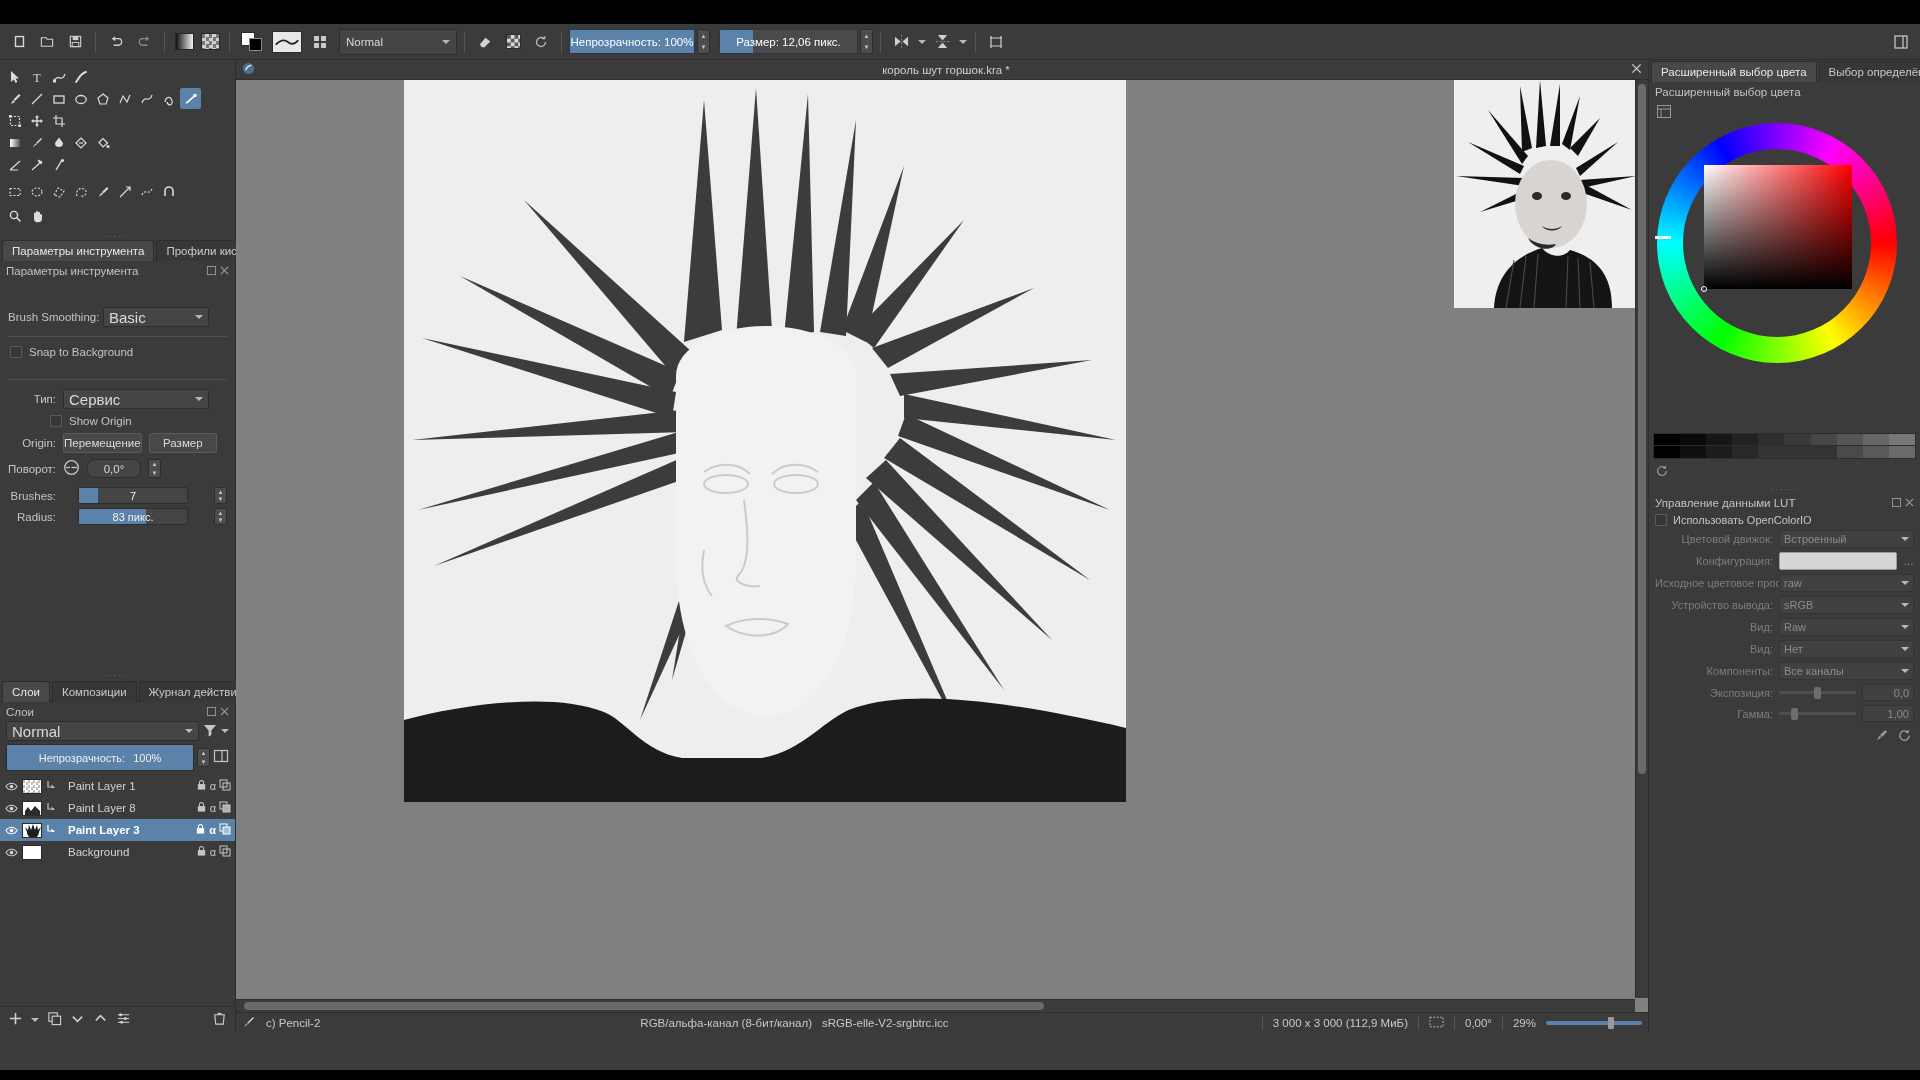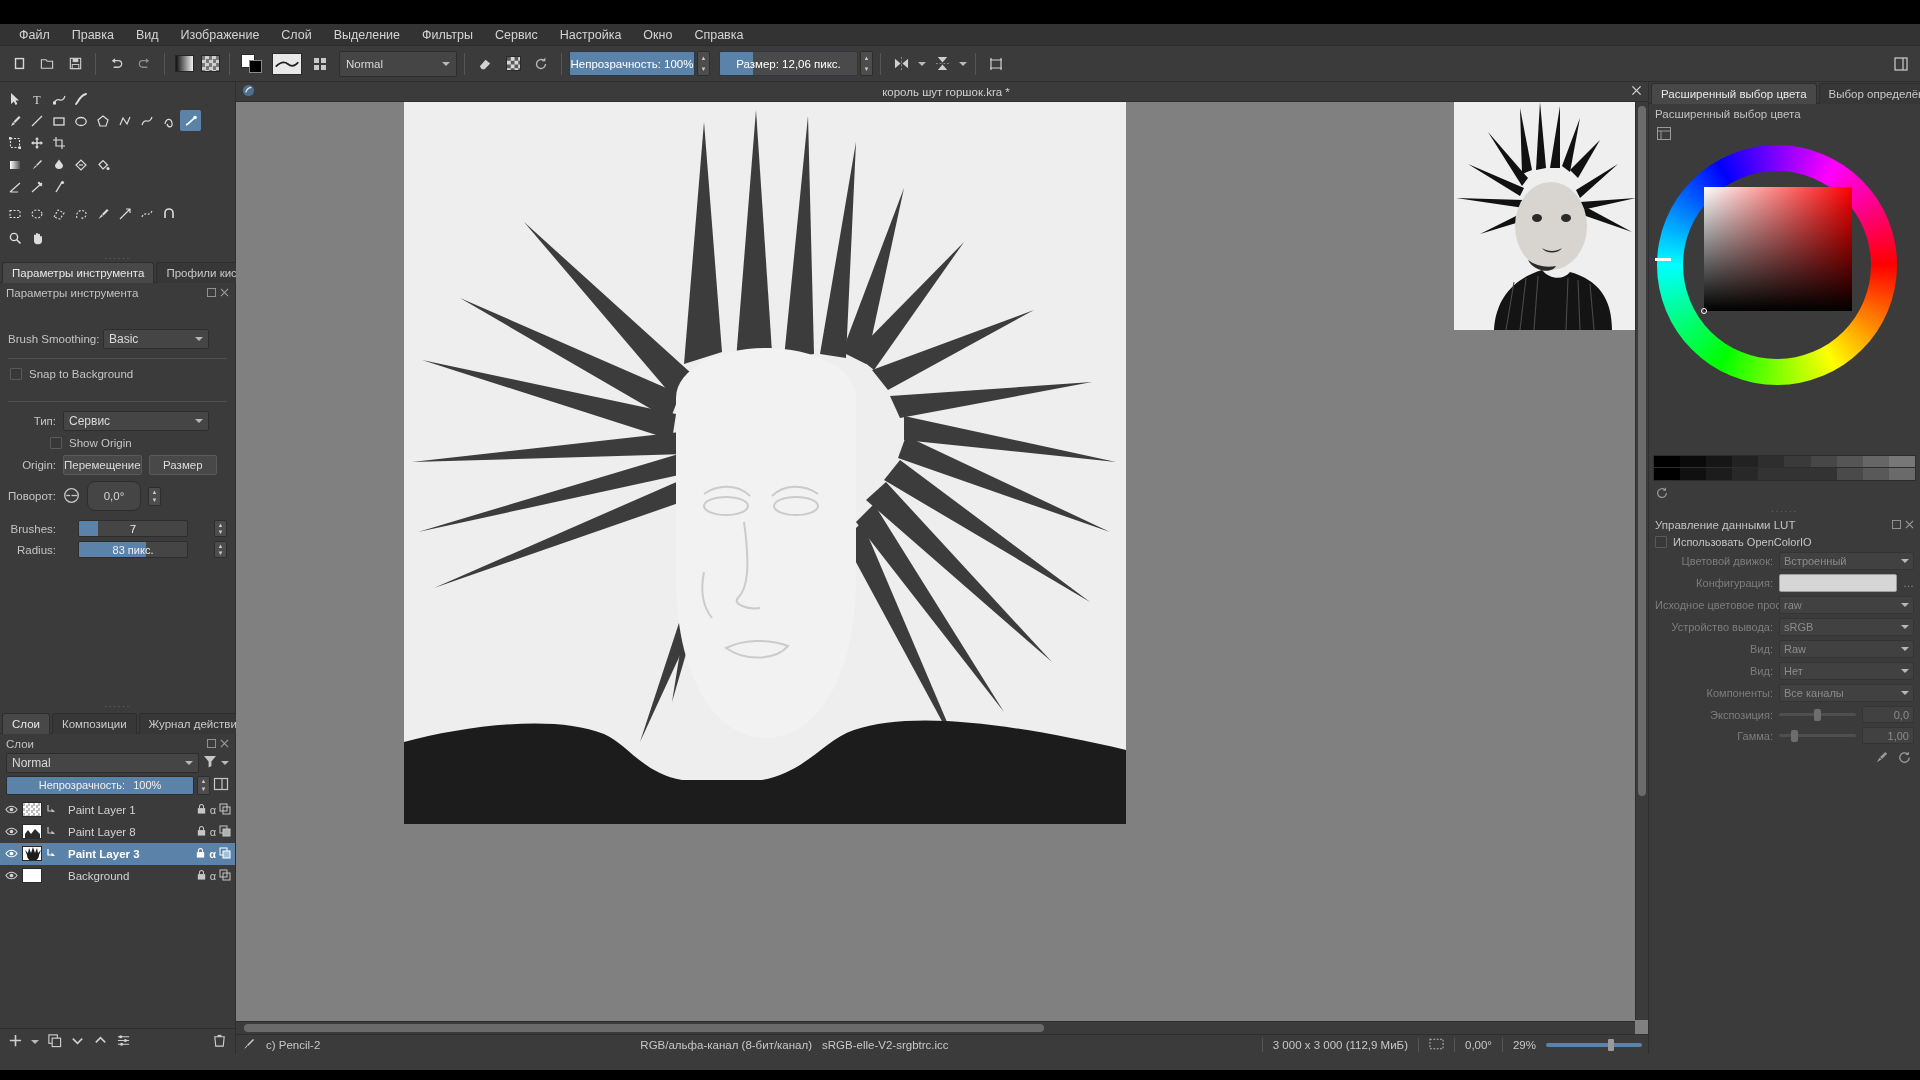--- a/index.html
+++ b/index.html
@@ -100,21 +100,21 @@
     display: flex; justify-content: space-between; align-items: center;
   }
   .dock-title .dt-icons { display:flex; gap:4px; }
 
   .opt-row { display: flex; align-items: center; padding: 3px 8px; gap: 7px; font-size: 11.5px; }
   .opt-label { color: #c4c4c4; white-space: nowrap; }
   .combo {
     height: 20px; background: #454545; border: 1px solid #2d2d2d;
     border-radius: 2px; display: flex; align-items: center;
     justify-content: space-between; padding: 0 5px; color: #dadada;
-    font-size: 12px;
+    font-size: 15px;
   }
   .chk {
     width: 12px; height: 12px; background: #383838;
     border: 1px solid #5a5a5a; border-radius: 1px; flex: none;
   }
   .hsep { height: 1px; background: #4f4f4f; margin: 6px 8px; }
   .btn {
     height: 20px; background: #484848; border: 1px solid #5a5a5a;
     border-radius: 2px; display: flex; align-items: center;
     justify-content: center; font-size: 11.5px; color: #dcdcdc;
@@ -218,33 +218,20 @@
   .zoom-slider .zk { position:absolute; right: 28px; top:-4px; width:6px; height:12px;
                      background:#9a9a9a; border-radius:1px; }
   .tri-down { width:0;height:0;border-left:4px solid transparent;border-right:4px solid transparent;
               border-top:4px solid #b8b8b8; }
 </style>
 </head>
 <body>
 
 <div id="app">
 
-  <div id="menubar">
-    <div class="mi">Файл</div>
-    <div class="mi">Правка</div>
-    <div class="mi">Вид</div>
-    <div class="mi">Изображение</div>
-    <div class="mi">Слой</div>
-    <div class="mi">Выделение</div>
-    <div class="mi">Фильтры</div>
-    <div class="mi">Сервис</div>
-    <div class="mi">Настройка</div>
-    <div class="mi">Окно</div>
-    <div class="mi">Справка</div>
-  </div>
 
   <div id="toolbar">
     <div class="tb-btn">
       <svg width="15" height="15" viewBox="0 0 16 16">
           <rect x="3" y="2" width="10" height="12" fill="#d8d8d8"></rect>
           <rect x="4.5" y="3.5" width="7" height="9" fill="#3b3b3b"></rect>
         </svg>
     </div>
     <div class="tb-btn">
       <svg width="16" height="15" viewBox="0 0 16 16">
@@ -636,21 +623,21 @@
       </div>
       <div class="opt-row">
         <span class="opt-label" style="width:48px;text-align:right">Поворот:</span>
         <span>
           <svg width="17" height="17" viewBox="0 0 18 18">
               <circle cx="9" cy="9" r="7.2" fill="none" stroke="#c6c6c6" stroke-width="1.4"></circle>
               <path d="M9 9h6" stroke="#c6c6c6" stroke-width="1.4"></path>
               <path d="M3.5 9h4" stroke="#c6c6c6" stroke-width="1.4"></path>
             </svg>
         </span>
-        <div style="width:54px;height:30px;background:#454545;border:1px solid #2d2d2d;border-radius:8px;display:flex;align-items:center;justify-content:center">
+        <div style="width:54px;height:19px;background:#454545;border:1px solid #2d2d2d;border-radius:8px;display:flex;align-items:center;justify-content:center">
           <span style="font-size:11.5px">0,0°</span>
         </div>
         <div class="spin" style="height:19px">
             <div>▲</div>
             <div>▼</div>
           </div>
       </div>
       <div class="slrow" style="margin-top:4px">
         <span class="lbl">Brushes:</span>
         <div class="slider2" style="margin-right:18px">
@@ -701,21 +688,21 @@
           <span>Normal</span>
           <span class="tri-down"></span>
         </div>
         <span>
           <svg width="16" height="16" viewBox="0 0 16 16">
               <path d="M2 3h12l-4.6 5.4V13l-2.8 1.4V8.4z" fill="#c6c6c6"></path>
             </svg></span>
         <span class="tri-down"></span>
       </div>
       <div style="display:flex;align-items:center;gap:3px;padding:3px 6px 4px 6px">
-        <div class="slider2" style="height:19px">
+        <div class="slider2" style="height:27px">
           <div class="fill" style="width:100%"></div>
           <span>Непрозрачность:</span>
           <span style="margin-left:8px">100%</span>
         </div>
         <div class="spin" style="height:19px">
             <div>▲</div>
             <div>▼</div>
           </div>
         <span>
           <svg width="16" height="16" viewBox="0 0 16 16">

